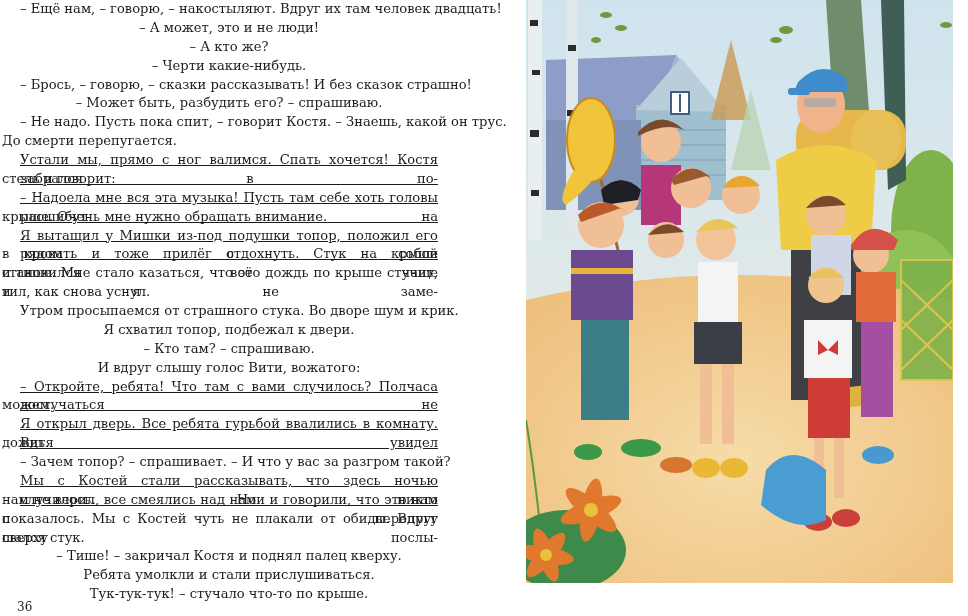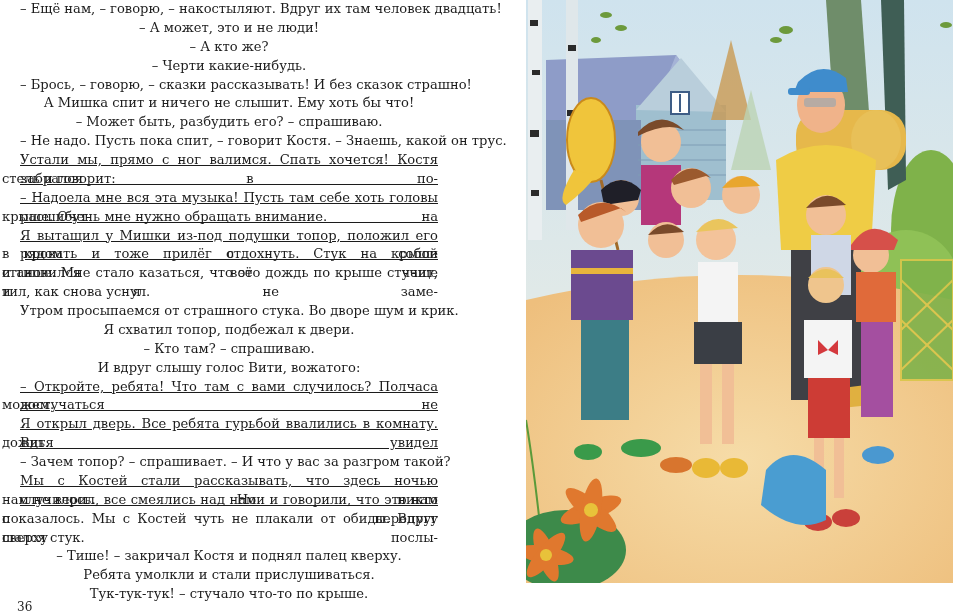--- a/index.html
+++ b/index.html
@@ -26,23 +26,23 @@
 </style>
 </head>
 <body>
 
 <div class="page-text" id="textCol">
     <div class="line ind">– Ещё нам, – говорю, – накостыляют. Вдруг их там человек двадцать!</div>
     <div class="line ind">– А может, это и не люди!</div>
     <div class="line ind">– А кто же?</div>
     <div class="line ind">– Черти какие-нибудь.</div>
     <div class="line ind">– Брось, – говорю, – сказки рассказывать! И без сказок страшно!</div>
-    <div class="line ind">А Мишка спит и ничего не слышит. Ему хоть бы что!</div>
     <div class="line ind">– Может быть, разбудить его? – спрашиваю.</div>
     <div class="line ind">– Не надо. Пусть пока спит, – говорит Костя. – Знаешь, какой он трус.</div>
+    <div class="line">До смерти перепугается.</div>
     <div class="line ind just">Устали мы, прямо с ног валимся. Спать хочется! Костя забрался в по-</div>
     <div class="line">стель и говорит:</div>
     <div class="line ind just">– Надоела мне вся эта музыка! Пусть там себе хоть головы расшибут на</div>
     <div class="line">крыше. Очень мне нужно обращать внимание.</div>
     <div class="line ind just">Я вытащил у Мишки из-под подушки топор, положил его рядом с собой</div>
     <div class="line just">в кровать и тоже прилёг отдохнуть. Стук на крыше становился всё чаще</div>
     <div class="line just">и тише. Мне стало казаться, что это дождь по крыше стучит, и я не заме-</div>
     <div class="line">тил, как снова уснул.</div>
     <div class="line ind">Утром просыпаемся от страшного стука. Во дворе шум и крик.</div>
     <div class="line ind">Я схватил топор, подбежал к двери.</div>

